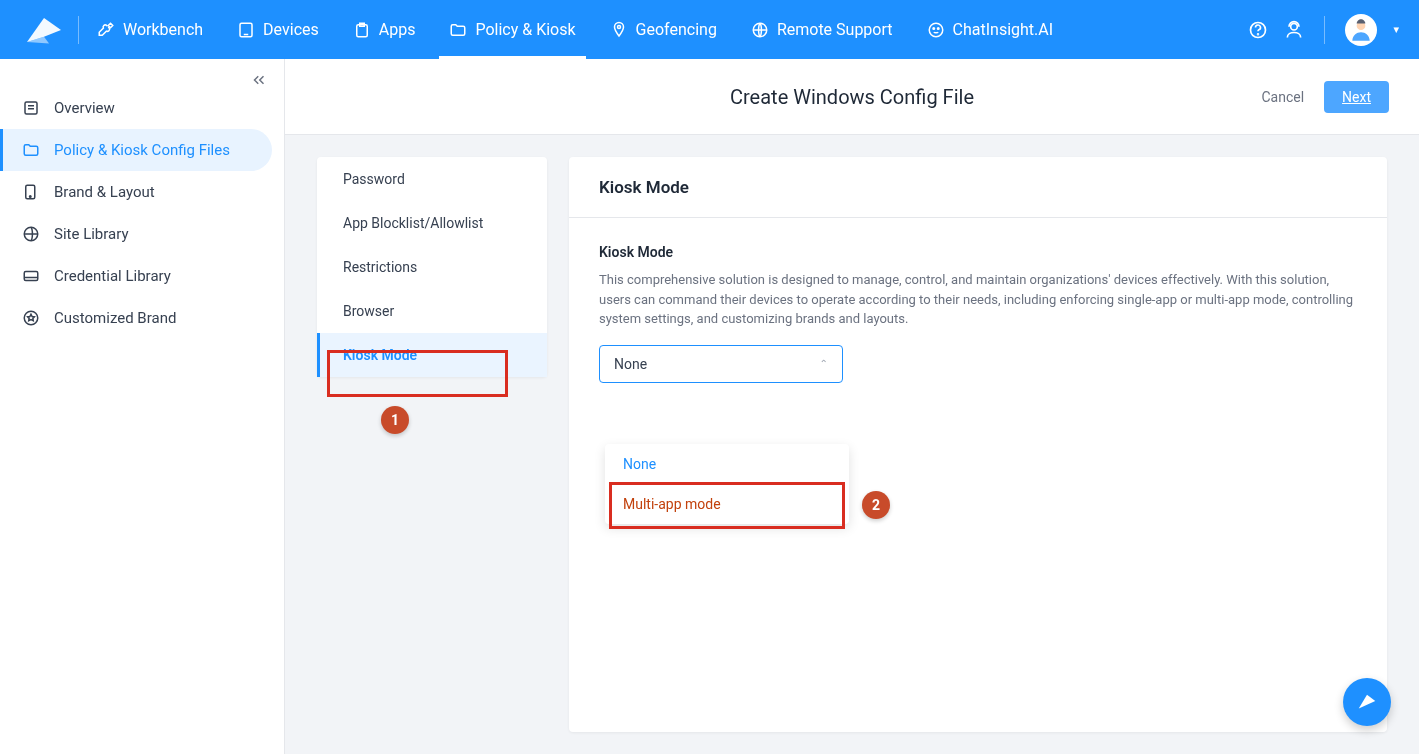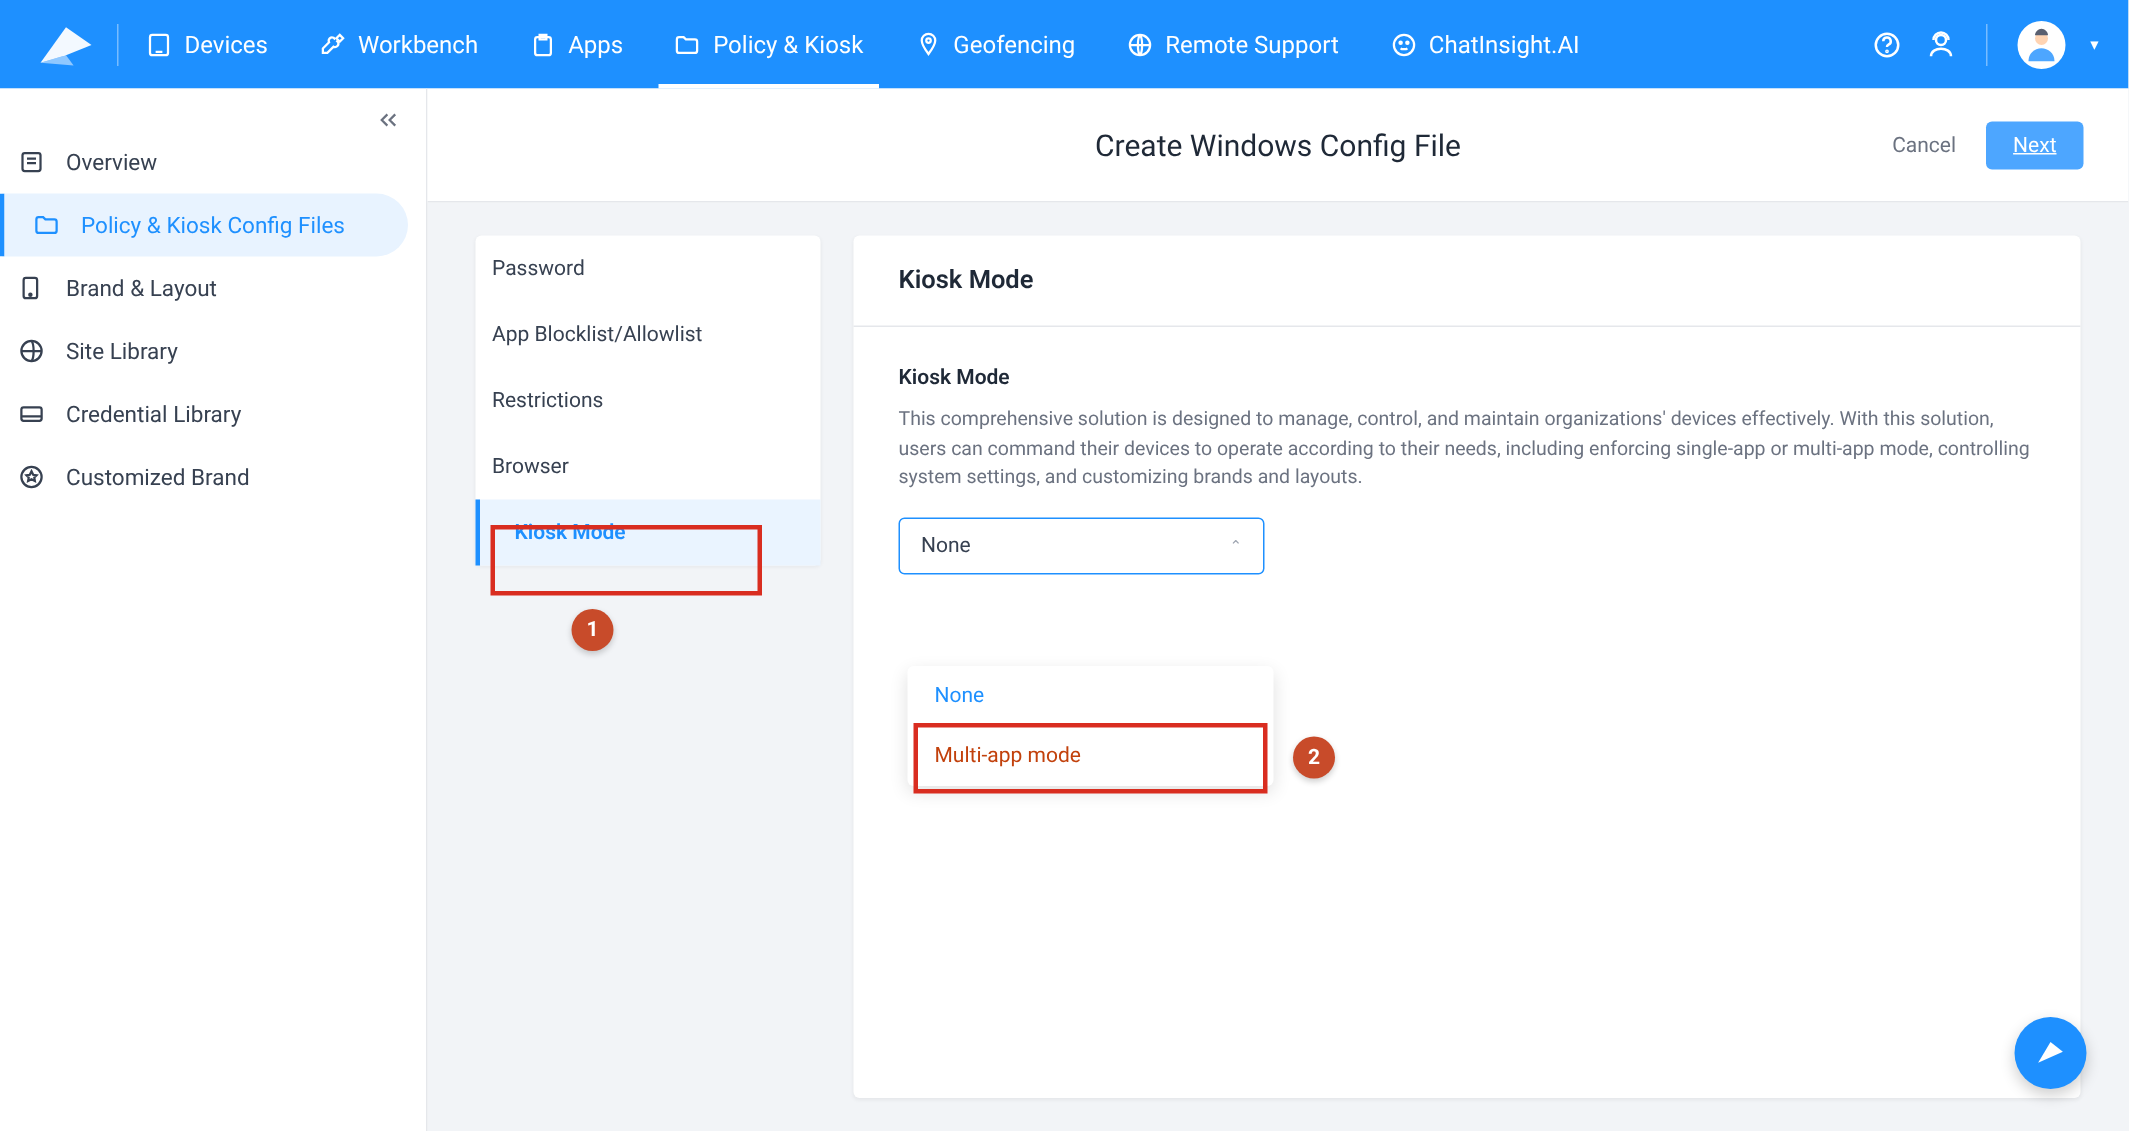--- a/index.html
+++ b/index.html
@@ -115,21 +115,21 @@
       cursor: pointer;
       color: #6b7280;
     }
     .sidebar-list {
       padding-top: 28px;
     }
     .sidebar-item {
       display: flex;
       align-items: center;
       gap: 14px;
-      padding: 12px 12px;
+      padding: 12px 22px;
       cursor: pointer;
       color: #374151;
       font-size: 15px;
     }
     .sidebar-item.active {
       background: #e8f3ff;
       color: #1E90FF;
       border-radius: 0 30px 30px 0;
       margin-right: 12px;
       border-left: 3px solid #1E90FF;
@@ -188,21 +188,21 @@
     }
     .config-menu {
       width: 230px;
       background: white;
       border-radius: 4px;
       box-shadow: 0 1px 3px rgba(0,0,0,0.06);
       height: fit-content;
       position: relative;
     }
     .config-menu-item {
-      padding: 14px 11px;
+      padding: 14px 26px;
       font-size: 14px;
       color: #374151;
       cursor: pointer;
     }
     .config-menu-item.active {
       color: #1E90FF;
       font-weight: 600;
       background: #eaf4ff;
       border-left: 3px solid #1E90FF;
       padding-left: 23px;
@@ -338,31 +338,31 @@
   <div class="logo">
     <svg viewBox="0 0 48 40">
         <path d="M 4 34 L 24 6 L 44 20 L 24 28 Z" fill="white" opacity="0.95"></path>
         <path d="M 4 34 L 24 28 L 30 36 Z" fill="white" opacity="0.5"></path>
       </svg>
   </div>
   <div class="divider-v"></div>
   <div class="nav-items">
     <div class="nav-item">
       <svg class="nav-icon" viewBox="0 0 24 24" fill="none" stroke="white" stroke-width="2">
+          <path d="M14 7l-1.5-1.5a3 3 0 0 0-4 4L3 15v4h4l5.5-5.5a3 3 0 0 0 4-4L15 8"></path>
+          <path d="M18 3l3 3-3 3-3-3z"></path>
+        </svg>
+      <span>Workbench</span>
+    </div>
+    <div class="nav-item">
+      <svg class="nav-icon" viewBox="0 0 24 24" fill="none" stroke="white" stroke-width="2">
           <rect x="4" y="3" width="16" height="18" rx="2"></rect>
           <line x1="9" y1="18" x2="15" y2="18"></line>
         </svg>
       <span>Devices</span>
-    </div>
-    <div class="nav-item">
-      <svg class="nav-icon" viewBox="0 0 24 24" fill="none" stroke="white" stroke-width="2">
-          <path d="M14 7l-1.5-1.5a3 3 0 0 0-4 4L3 15v4h4l5.5-5.5a3 3 0 0 0 4-4L15 8"></path>
-          <path d="M18 3l3 3-3 3-3-3z"></path>
-        </svg>
-      <span>Workbench</span>
     </div>
     <div class="nav-item">
       <svg class="nav-icon" viewBox="0 0 24 24" fill="none" stroke="white" stroke-width="2">
           <rect x="5" y="5" width="14" height="16" rx="2"></rect>
           <path d="M9 3h6v4H9z"></path>
         </svg>
       <span>Apps</span>
     </div>
     <div class="nav-item active">
       <svg class="nav-icon" viewBox="0 0 24 24" fill="none" stroke="white" stroke-width="2">

